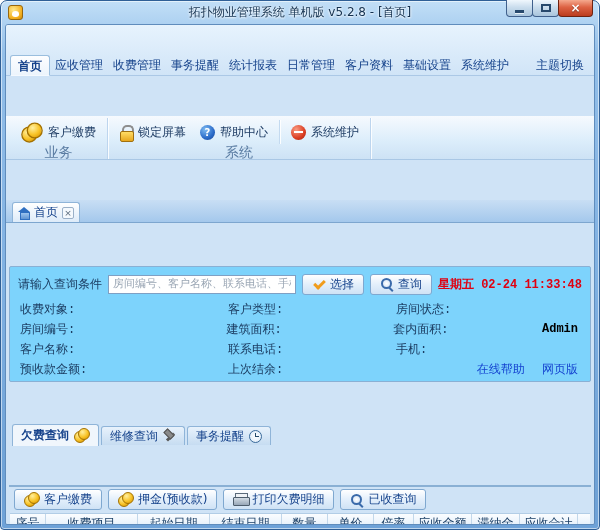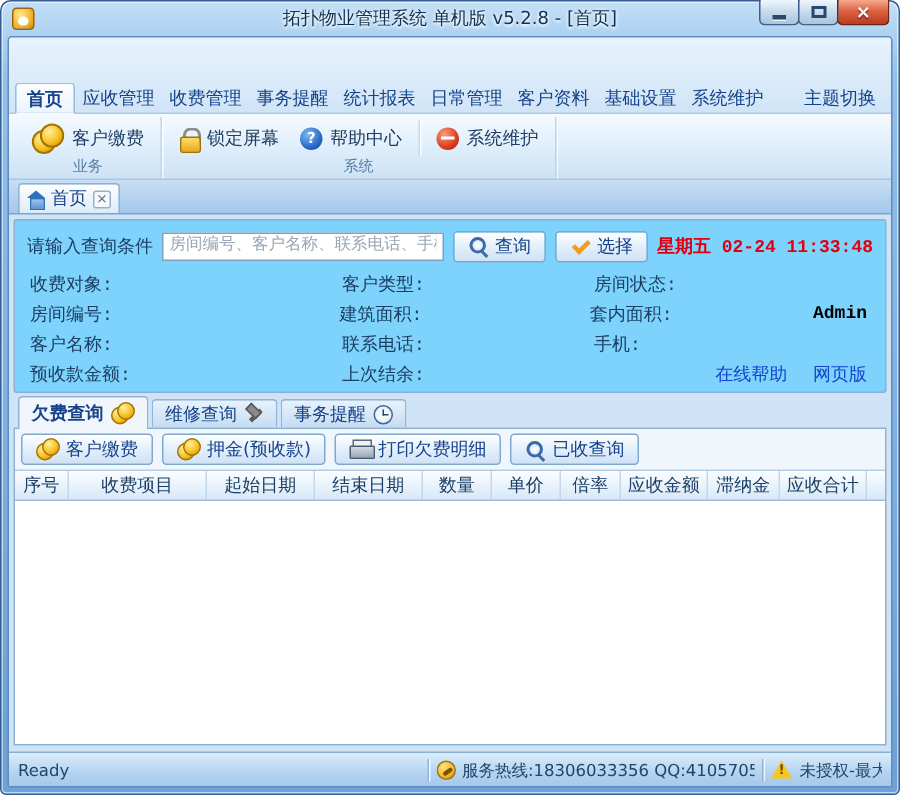--- a/index.html
+++ b/index.html
@@ -32,40 +32,40 @@
   .winbtn.close { width:35px; background:linear-gradient(#f5a98e,#dd6243 45%,#bb3c1e);
     border-color:#6e2210; }
   .glyph-min { width:9px; height:3px; background:#27496d; margin-top:7px;
     box-shadow:0 1px 0 rgba(255,255,255,.7); }
   .glyph-max { width:10px; height:8px; border:2px solid #27496d; background:transparent; }
   .glyph-close { color:#fff; font-weight:bold; font-size:12px; line-height:12px;
     text-shadow:0 1px 1px rgba(0,0,0,.4); font-style:normal; }
 
   
   .client { flex:1; min-height:0; display:flex; flex-direction:column;
-    background:#cfe3f6; border:1px solid #5f8cbc; border-radius:3px 3px 2px 2px; overflow:hidden; }
+    background:#cfe3f6; border:1px solid #5f8cbc; border-radius:3px 3px 2px 2px; overflow:hidden;gap:40px; }
 
   
   .ribbon-tabs { flex:0 0 23px; display:flex; align-items:flex-end;
     padding:2px 4px 0; background:linear-gradient(#e7f3fd,#d0e4f7); position:relative; }
   .ribbon-tabs::after { content:""; position:absolute; left:0; right:0; bottom:0; height:1px; background:#abc8e6; }
   .rtab { height:21px; line-height:20px; padding:0 5px; color:#15428b; white-space:nowrap; }
   .rtab.active { position:relative; z-index:1; background:linear-gradient(#fdfeff,#ecf4fc);
     border:1px solid #9abede; border-bottom:1px solid #f4f9fe; border-radius:3px 3px 0 0;
     font-weight:bold; padding:0 7px; }
   .theme-switch { margin-left:auto; color:#15428b; padding:0 6px; line-height:21px;margin-top:28px; }
 
   
   .ribbon { flex:0 0 44px; display:flex; padding:2px 4px 0;
     background:linear-gradient(#f6fafe,#ddeefb 55%,#cde2f5);
     border-bottom:1px solid #a9c7e5; }
   .rgroup { display:flex; flex-direction:column; padding:0 6px;
     border-right:1px solid #bdd5ee; box-shadow:1px 0 0 rgba(255,255,255,.85); }
   .rgroup-buttons { flex:1; display:flex; align-items:center; gap:4px; }
-  .rgroup-label { text-align:center; font-size:10px; color:#5a7ca2; height:13px; line-height:12px; }
+  .rgroup-label { text-align:center; font-size:14px; color:#5a7ca2; height:13px; line-height:12px; }
   .rbtn { display:flex; align-items:center; gap:5px; padding:2px 5px; border-radius:3px; color:#1e3c64; }
   .rsep { width:1px; height:24px; background:#c4daf0; box-shadow:1px 0 0 rgba(255,255,255,.9); margin:0 2px; }
 
   
   .doc-tabs { flex:0 0 22px; display:flex; align-items:flex-end; padding:2px 6px 0;
     background:linear-gradient(#c8def4,#a4c8ec); border-bottom:1px solid #7da6cf; }
   .dtab { display:flex; align-items:center; gap:4px; height:20px; padding:0 5px;
     background:linear-gradient(#ffffff,#ddebf9); border:1px solid #8fb4d8; border-bottom:none;
     border-radius:3px 3px 0 0; color:#15428b; }
   .dtab-close { width:12px; height:12px; border:1px solid #9ab0c8; background:#f5f9fd;
@@ -262,26 +262,26 @@
         <span>首页</span>
         <span class="dtab-close">×</span>
       </div>
     </div>
 
     <div class="main-panel">
       <div class="search-row">
         <span class="flabel">请输入查询条件</span>
         <input class="search-input" type="text" placeholder="房间编号、客户名称、联系电话、手机号码" style="">
         <button class="btn">
+          <span class="ico ico-check"></span>
+          <span>选择</span>
+        </button>
+        <button class="btn">
           <span class="ico ico-search"></span>
           <span>查询</span>
-        </button>
-        <button class="btn">
-          <span class="ico ico-check"></span>
-          <span>选择</span>
         </button>
         <span class="datetime">星期五 02-24 11:33:48</span>
       </div>
 
       <div class="form-row">
         <span class="fcol1 flabel">收费对象:</span>
         <span class="fcol2 flabel">客户类型:</span>
         <span class="fcol3 flabel">房间状态:</span>
       </div>
       <div class="form-row">

